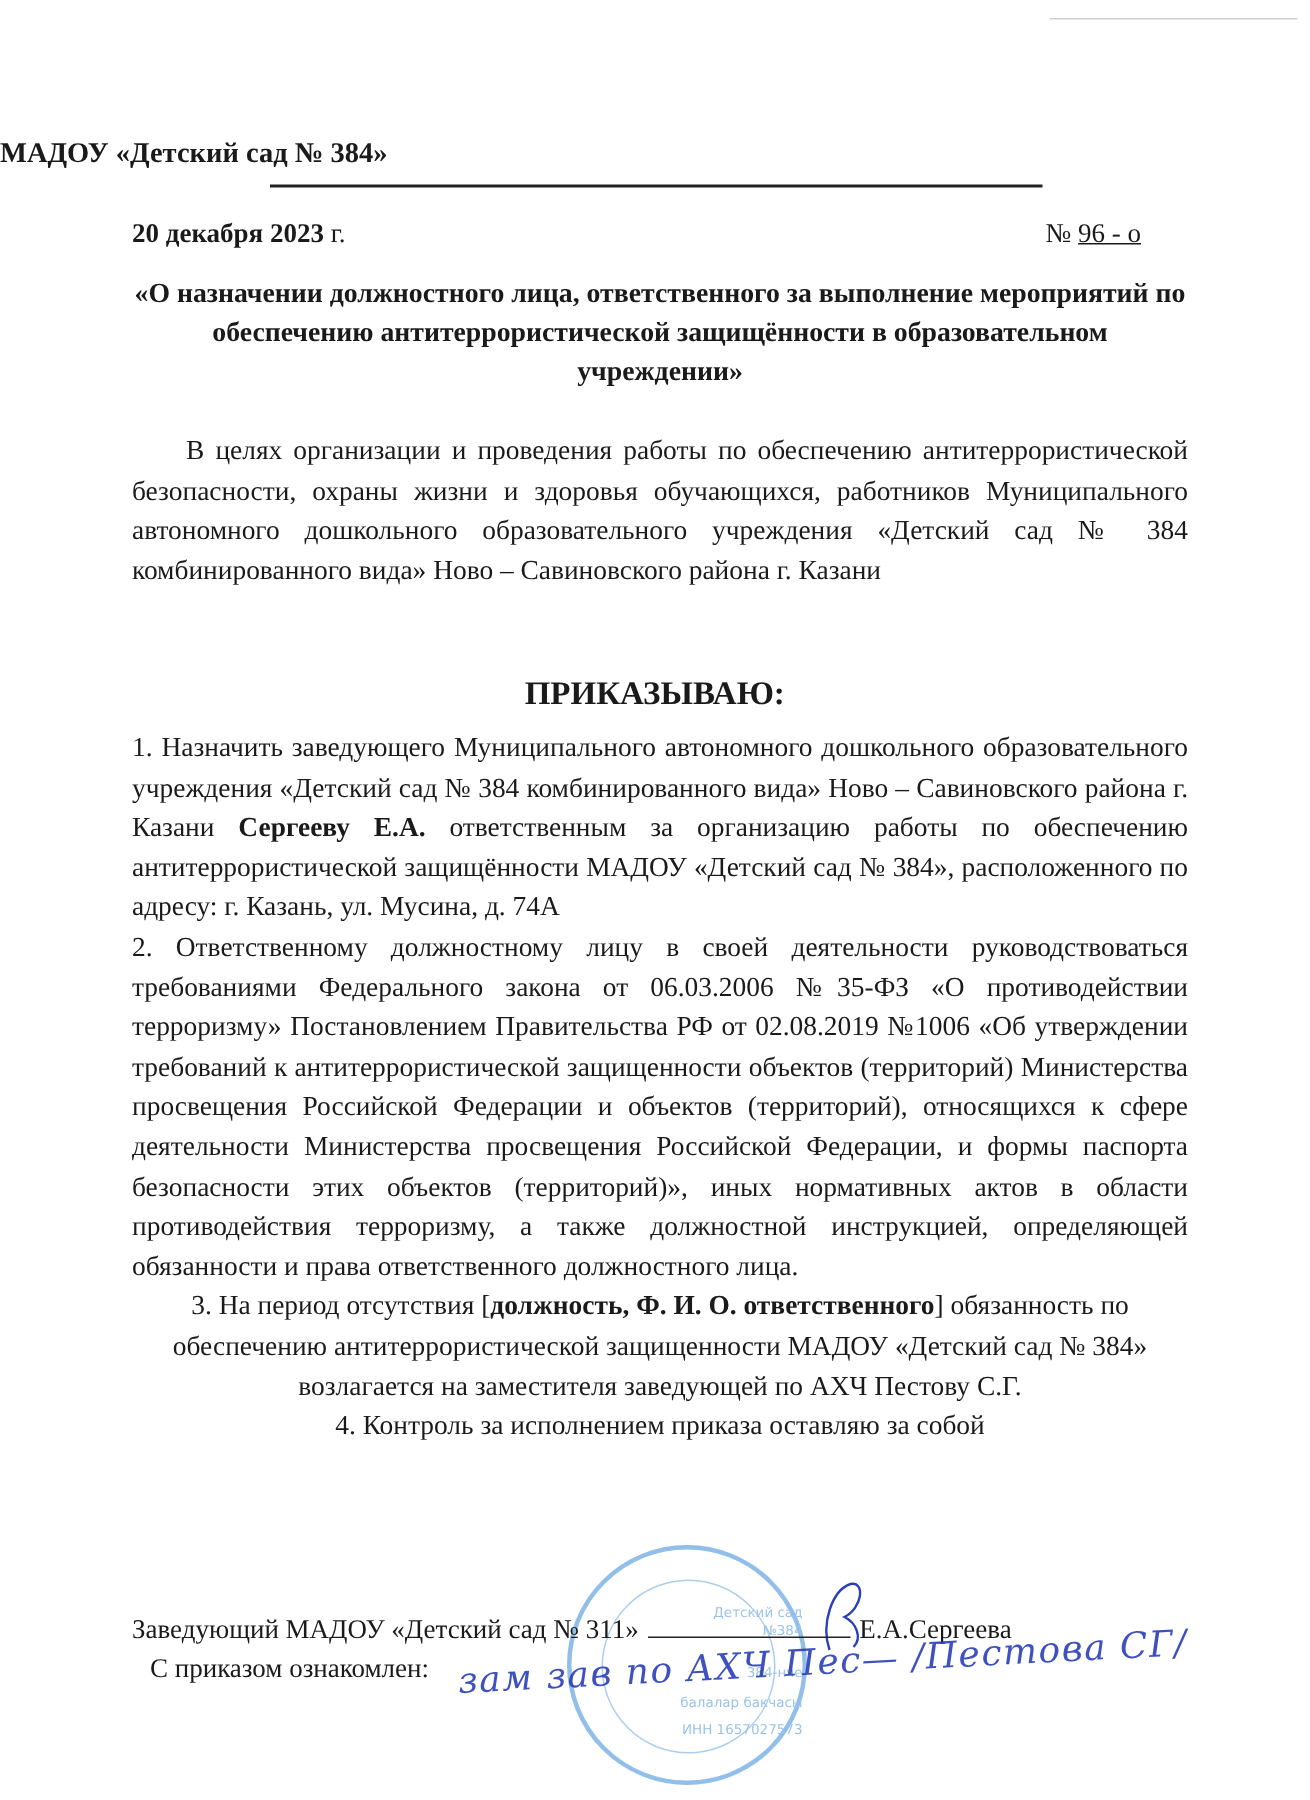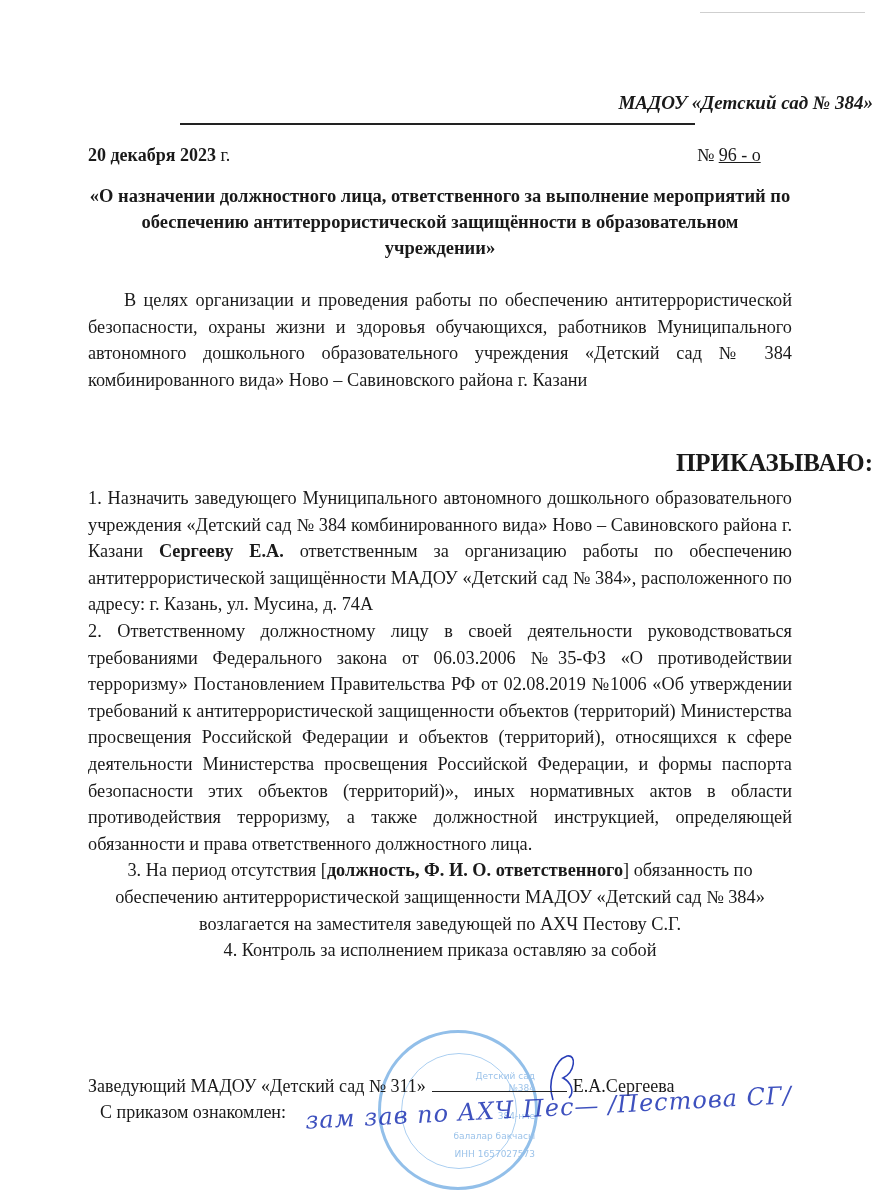--- a/index.html
+++ b/index.html
@@ -1,31 +1,31 @@
 <!DOCTYPE html>
 <html><head>
 <meta charset="utf-8">
 <style>
   html, body { margin: 0; padding: 0; background: #ffffff; }
   body { width: 873px; height: 1200px; position: relative; overflow: hidden;
          font-family: "Liberation Serif", serif; color: #1a1a1a; }
   .scan-line { position: absolute; top: 12px; left: 700px; width: 165px; height: 1px; background: #cfcfcf; }
-  .org-title { position: absolute; top: 92px; left: 0; width: 873px; text-align: right;
-               font-size: 19px; font-weight: bold; font-style: italic; }
+  .org-title { position: absolute; top: 92px; left: 0; width: 873px; text-align: left;
+               font-size: 19px; font-weight: bold; }
   .org-rule { position: absolute; top: 123px; left: 180px; width: 515px; height: 2px; background: #222; }
   .date { position: absolute; top: 145px; left: 88px; font-size: 18px; }
   .date b { font-weight: bold; }
   .order-no { position: absolute; top: 145px; left: 697px; font-size: 18px; }
   .order-no u { text-decoration: underline; }
   .doc-title { position: absolute; top: 183px; left: 88px; width: 704px; text-align: center;
                font-size: 18.5px; font-weight: bold; line-height: 26px; }
   .para { position: absolute; left: 88px; width: 704px; font-size: 18.3px; line-height: 26.6px; text-align: justify; }
   .para p { margin: 0; }
   .intro { top: 287px; text-indent: 36px; }
-  .prikaz { position: absolute; top: 449px; left: 0; width: 873px; text-align: right; font-size: 25px; font-weight: bold; }
+  .prikaz { position: absolute; top: 449px; left: 0; width: 873px; text-align: center; font-size: 22px; font-weight: bold; }
   .items { top: 485px; }
   .items .ragged { text-align: center; }
   .sign-row { position: absolute; top: 1075px; left: 88px; font-size: 18px; white-space: nowrap; }
   .sign-line { display: inline-block; width: 135px; border-bottom: 1px solid #222; height: 16px; vertical-align: baseline; margin: 0 6px; }
   .ack-row { position: absolute; top: 1102px; left: 100px; font-size: 18px; white-space: nowrap; }
   .handwrite { position: absolute; top: 1094px; left: 305px; font-family: "DejaVu Serif", serif; font-style: italic;
                color: #2a3fb8; font-size: 24px; letter-spacing: 1px; transform: rotate(-3deg); white-space: nowrap; opacity: 0.9; }
   .stamp { position: absolute; left: 378px; top: 1030px; width: 160px; height: 160px; border-radius: 50%;
            border: 3px solid #7fb4e6; box-sizing: border-box; opacity: 0.85; }
   .stamp-inner { position: absolute; left: 20px; top: 20px; width: 114px; height: 114px; border-radius: 50%;

